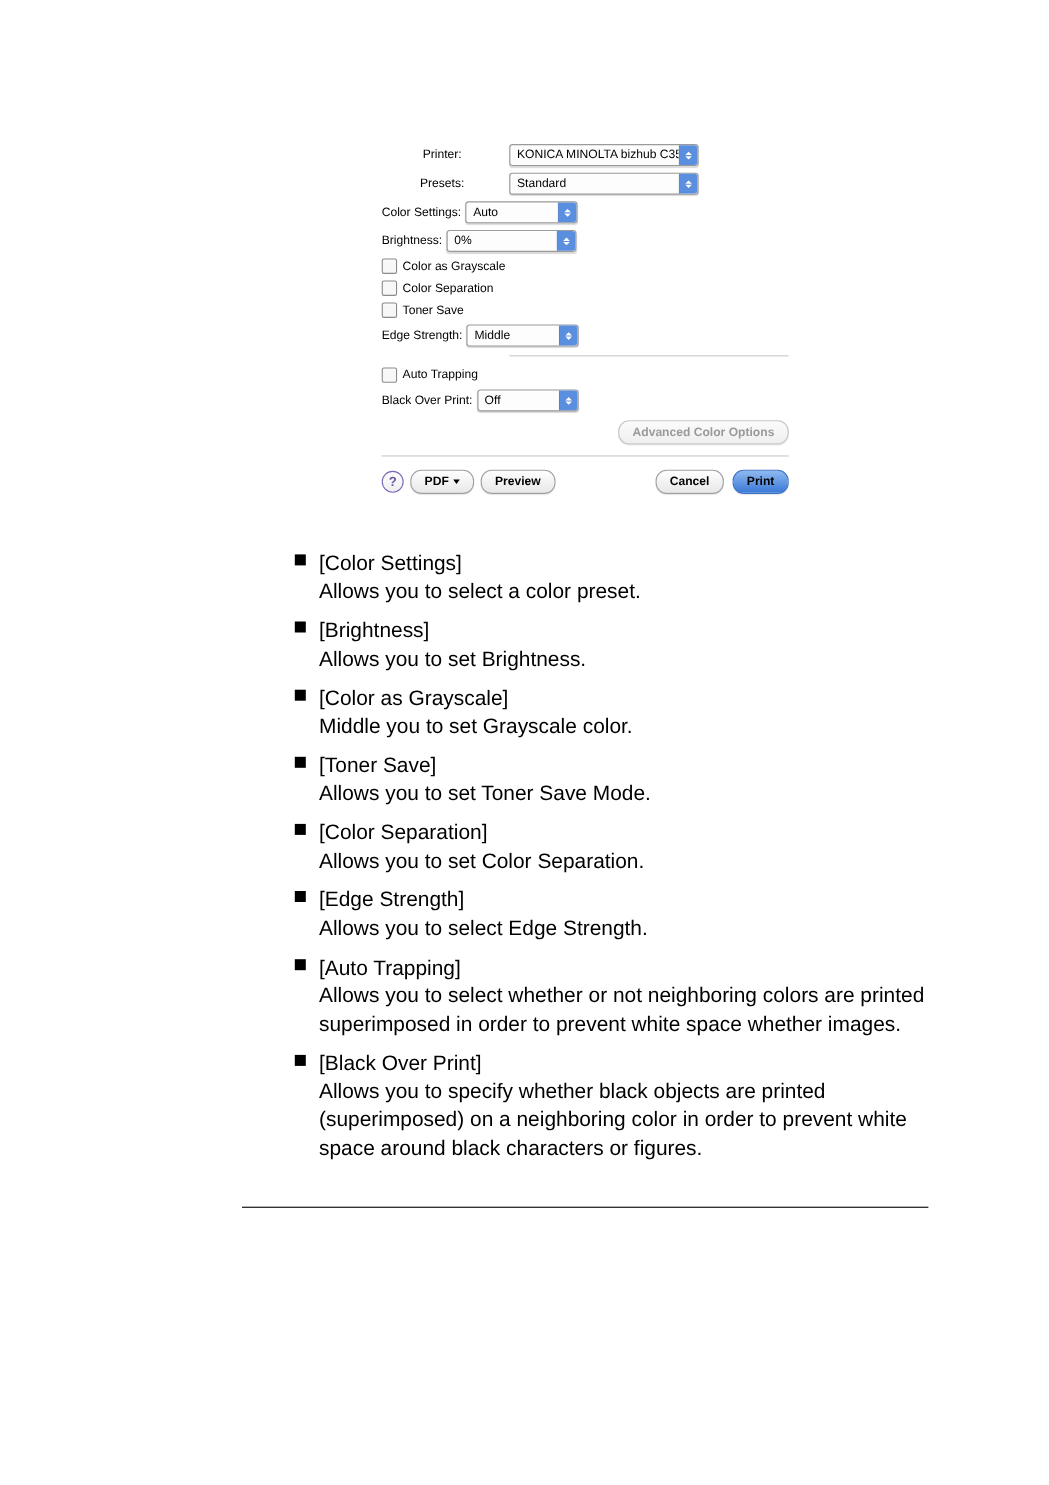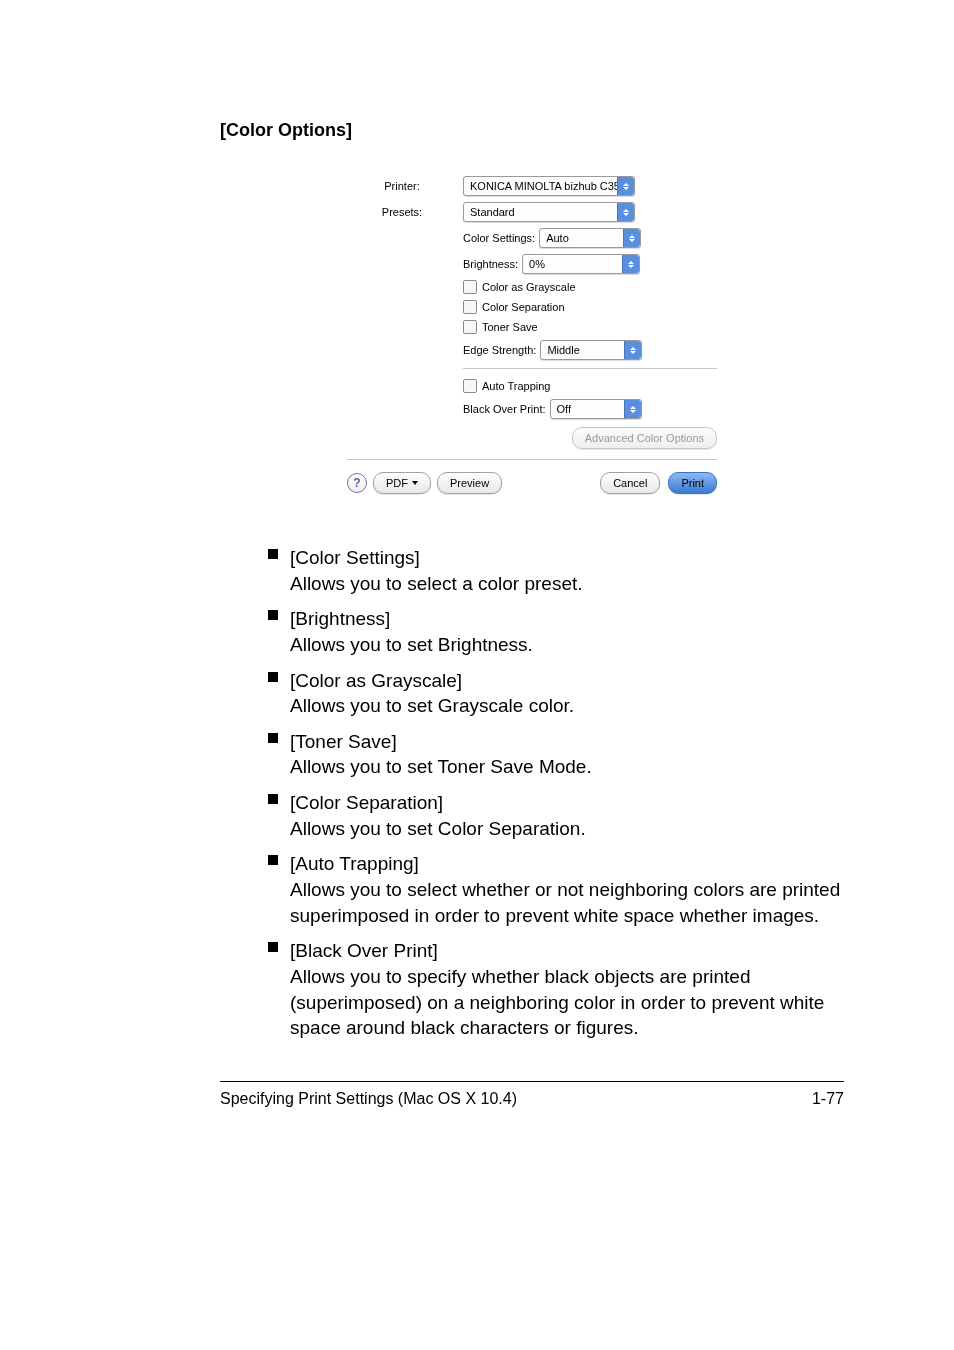--- a/index.html
+++ b/index.html
@@ -93,21 +93,20 @@
   .sep-line {
     flex: 1;
     height: 1px;
     background: #c8c8c8;
   }
   .sep-row .selectbox {
     margin: 0 6px;
   }
 
   .options-block {
-    margin-left: 116px;
     margin-bottom: 8px;
   }
   .opt-row {
     display: flex;
     align-items: center;
     margin-bottom: 6px;
   }
   .opt-row .opt-label {
     margin-right: 4px;
   }
@@ -136,20 +135,21 @@
     display: inline-flex;
     align-items: center;
     height: 20px;
     padding: 0 12px;
     border: 1px solid #a0a0a0;
     border-radius: 10px;
     background: linear-gradient(#fefefe, #e8e8e8);
     font-size: 11px;
     white-space: nowrap;
     box-shadow: 0 1px 1px rgba(0,0,0,0.1);
+    font-weight: bold;
   }
   .disabled-btn {
     color: #9a9a9a;
     border-color: #c5c5c5;
     background: linear-gradient(#fbfbfb, #efefef);
   }
   .primary-btn {
     border-color: #3c72c6;
     background: linear-gradient(#8fb9f0, #3a79d6);
     color: #000;
@@ -231,21 +231,20 @@
   }
   .footer-row .pagenum {
     margin-left: auto;
   }
 </style>
 </head>
 <body>
 
 <div class="page">
 
-  <div class="section-title">[Color Options]</div>
 
   <div class="dialog">
 
     <div class="dlg-row">
       <div class="dlg-label-col">Printer:</div>
       <div class="selectbox" style="width:170px">
         <div class="val">KONICA MINOLTA bizhub C35...</div>
         <div class="select-arrows">
             <div class="tri-up"></div>
             <div class="tri-down"></div>
@@ -356,39 +355,39 @@
     <li>
       <span>[Color Settings]</span><br>
       <span>Allows you to select a color preset.</span>
     </li>
     <li>
       <span>[Brightness]</span><br>
       <span>Allows you to set Brightness.</span>
     </li>
     <li>
       <span>[Color as Grayscale]</span><br>
-      <span>Allows you to set Grayscale color.</span>
+      <span>Middle you to set Grayscale color.</span>
     </li>
     <li>
       <span>[Toner Save]</span><br>
       <span>Allows you to set Toner Save Mode.</span>
     </li>
     <li>
       <span>[Color Separation]</span><br>
       <span>Allows you to set Color Separation.</span>
     </li>
     <li>
+      <span>[Edge Strength]</span><br>
+      <span>Allows you to select Edge Strength.</span>
+    </li>
+    <li>
       <span>[Auto Trapping]</span><br>
       <span>Allows you to select whether or not neighboring colors are printed superimposed in order to prevent white space whether images.</span>
     </li>
     <li>
       <span>[Black Over Print]</span><br>
       <span>Allows you to specify whether black objects are printed (superimposed) on a neighboring color in order to prevent white space around black characters or figures.</span>
     </li>
   </ul>
 
   <div class="footer-line"></div>
-  <div class="footer-row">
-    <span>Specifying Print Settings (Mac OS X 10.4)</span>
-    <span class="pagenum">1-77</span>
-  </div>
 
 </div>
 
 </body></html>

